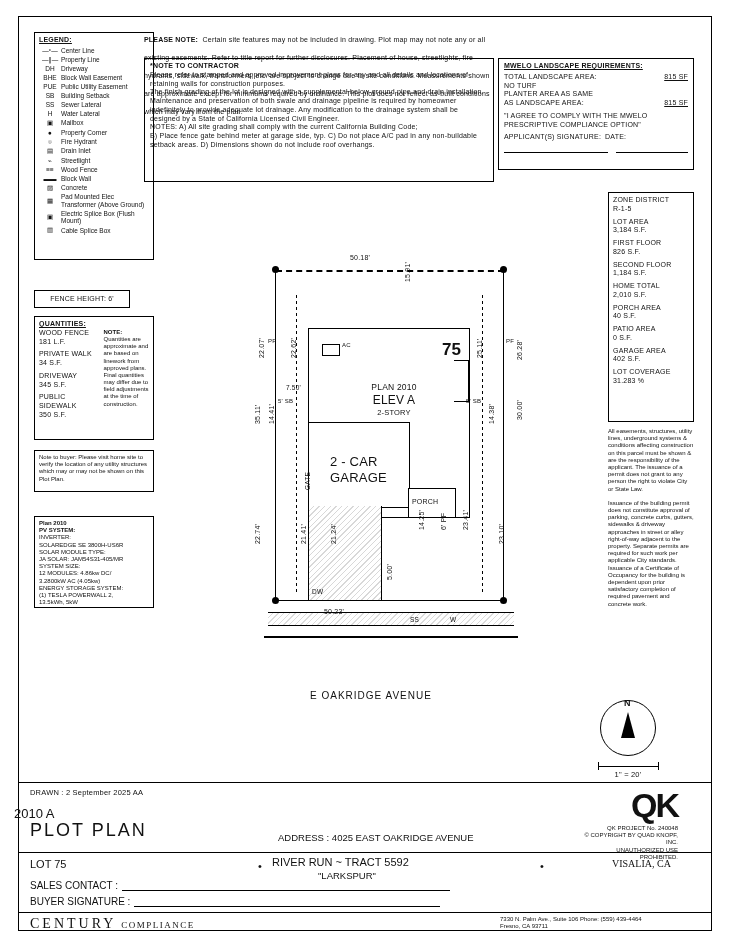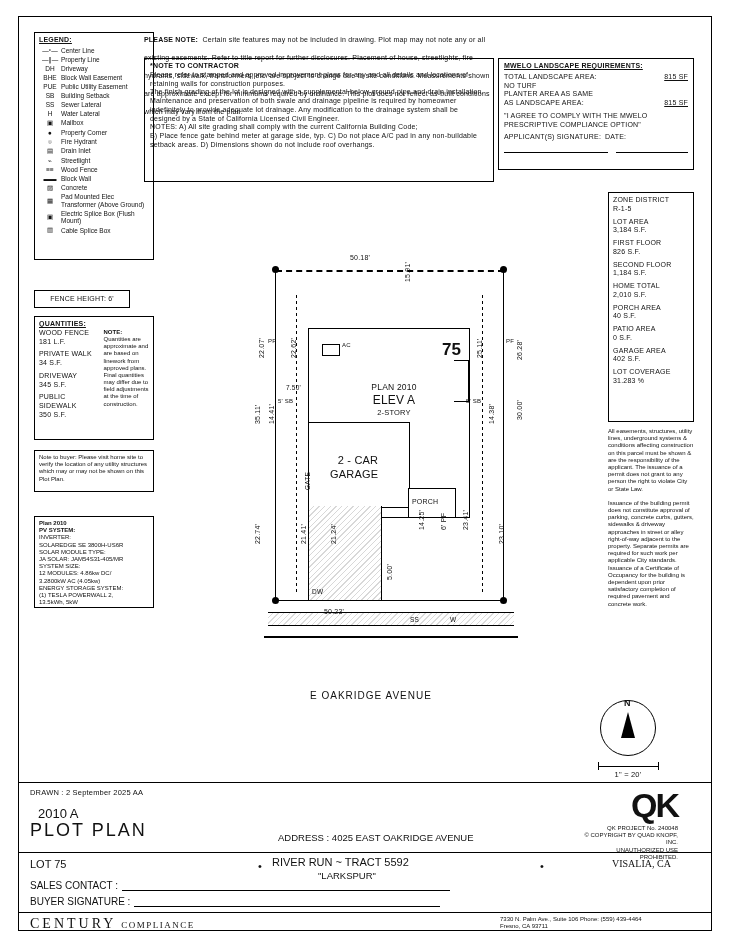--- a/index.html
+++ b/index.html
@@ -292,21 +292,21 @@
 
     <div class="lbl" style="position:absolute;left:60px;top:450px;font-size:10px;letter-spacing:1px;">E OAKRIDGE AVENUE</div>
 
     <div style="position:absolute;left:192px;top:100px;font-size:17px;font-weight:bold;">75</div>
 
     <div style="position:absolute;left:104px;top:142px;text-align:center;width:80px;">
       <div class="lbl" style="font-size:8.5px;">PLAN 2010</div>
       <div class="lbl" style="font-size:12px;">ELEV A</div>
       <div class="lbl" style="font-size:7.5px;">2-STORY</div>
     </div>
-    <div class="lbl" style="position:absolute;left:80px;top:214px;font-size:11px;white-space:pre-line;text-align:right;">2 - CAR
+    <div class="lbl" style="position:absolute;left:80px;top:214px;font-size:13px;white-space:pre-line;text-align:left;">2 - CAR
 GARAGE</div>
     <div class="lbl" style="position:absolute;left:162px;top:258px;font-size:7px;">PORCH</div>
 
     <div class="lbl rot90" style="position:absolute;left:54px;top:250px;font-size:6.5px;">GATE</div>
 
     <div class="lbl" style="position:absolute;left:28px;top:158px;font-size:6px;">5' SB</div>
     <div class="lbl" style="position:absolute;left:216px;top:158px;font-size:6px;">5' SB</div>
 
     <div class="lbl" style="position:absolute;left:18px;top:98px;font-size:6px;">PF</div>
     <div class="lbl" style="position:absolute;left:256px;top:98px;font-size:6px;">PF</div>
@@ -348,21 +348,21 @@
       <div class="hr" style="left:4px;top:4px;width:60px;"></div>
       <div class="vr" style="left:4px;top:0;height:8px;"></div>
       <div class="vr" style="left:64px;top:0;height:8px;"></div>
     </div>
     <div class="lbl ctr" style="font-size:7.5px;">1" = 20'</div>
   </div>
 
   <div class="hr" style="left:18px;top:782px;width:694px;"></div>
 
   <div class="lbl" style="position:absolute;left:30px;top:788px;font-size:7.5px;">DRAWN :  2 September 2025  AA</div>
-  <div style="position:absolute;left:38px;top:806px;font-size:13px;">2010 A</div>
+  <div style="position:absolute;left:14px;top:806px;font-size:13px;">2010 A</div>
   <div style="position:absolute;left:30px;top:820px;font-size:18px;letter-spacing:2px;">PLOT PLAN</div>
   <div style="position:absolute;left:278px;top:832px;font-size:9.5px;">ADDRESS :  4025 EAST OAKRIDGE AVENUE</div>
 
   <div style="position:absolute;left:578px;top:786px;width:100px;text-align:right;">
     <div style="font-size:34px;font-weight:bold;letter-spacing:-2px;">QK</div>
     <div class="tiny">QK PROJECT No. 240048</div>
     <div class="tiny">© COPYRIGHT BY QUAD KNOPF, INC.</div>
     <div class="tiny">UNAUTHORIZED USE PROHIBITED.</div>
   </div>
 

